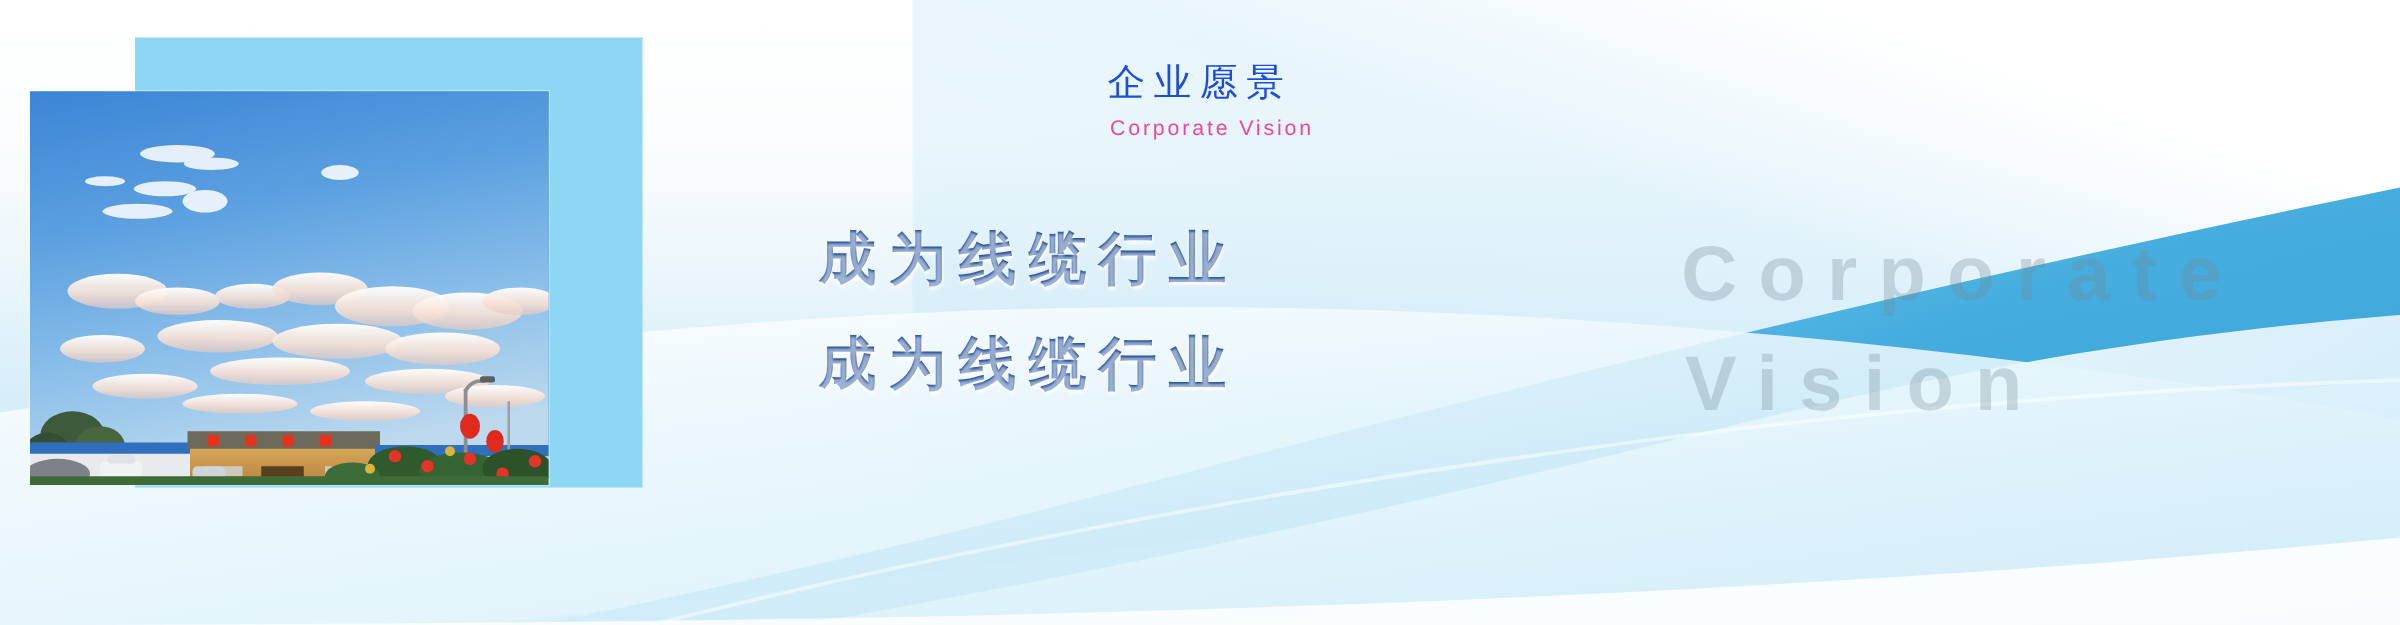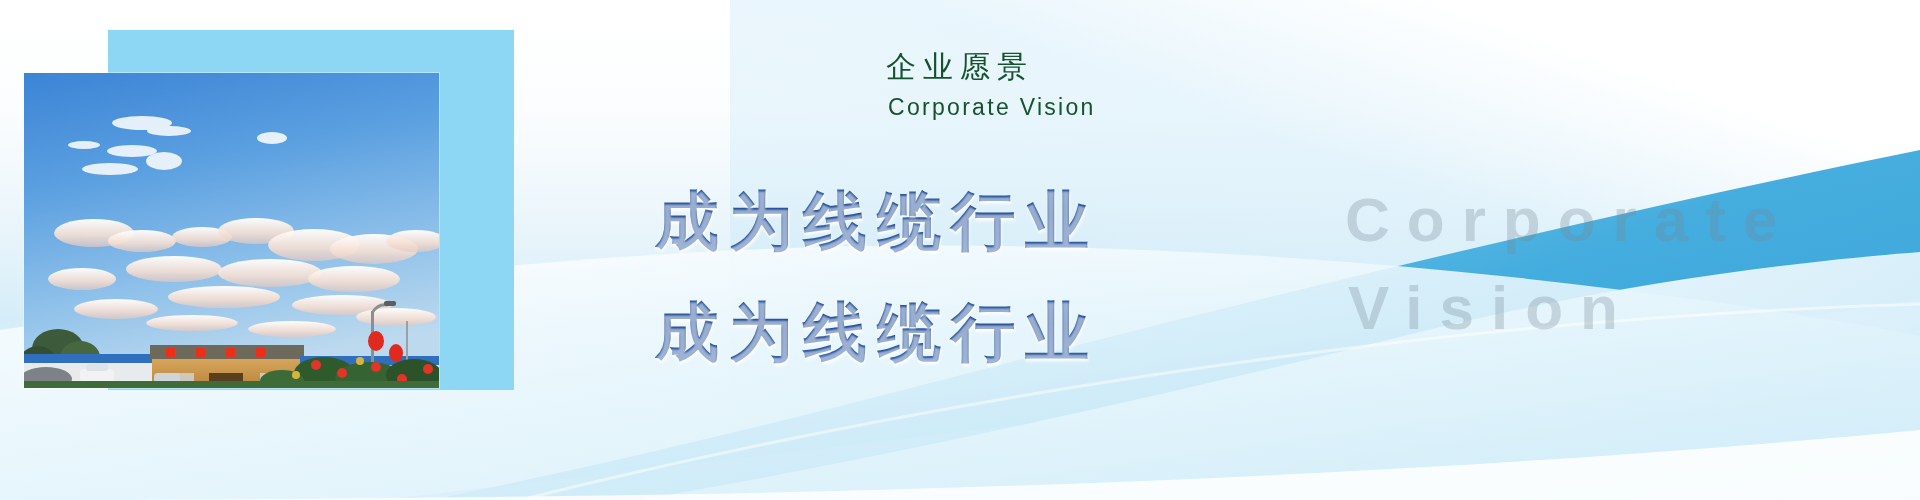--- a/index.html
+++ b/index.html
@@ -88,30 +88,30 @@
   .vision-header {
     position: absolute;
     left: 886px;
     top: 48px;
     width: 430px;
     text-align: left;
   }
   .vision-header .cn {
     font-size: 30px;
     letter-spacing: 7px;
-    color: #14532d;
+    color: #1d4ed8;
     line-height: 1.25;
     margin: 0;
     font-weight: 400;
     white-space: nowrap;
   }
   .vision-header .en {
-    font-size: 23px;
+    font-size: 17px;
     letter-spacing: 2.3px;
-    color: #14532d;
+    color: #ec4899;
     line-height: 1.5;
     margin: 4px 0 0 2px;
     font-weight: 400;
     white-space: nowrap;
   }
 
   
   .watermark {
     position: absolute;
     left: 1345px;
@@ -133,21 +133,21 @@
 
   
   .headline {
     position: absolute;
     left: 655px;
     top: 172px;
     width: 760px;
   }
   .headline .line {
     font-family: "DejaVu Serif", "Liberation Serif", serif;
-    font-size: 64px;
+    font-size: 46px;
     font-weight: 700;
     letter-spacing: 10px;
     line-height: 1.52;
     white-space: nowrap;
     background: linear-gradient(180deg, #2f5fa8 0%, #1d4893 42%, #27539d 72%, #3a6bb4 100%);
     -webkit-background-clip: text;
     background-clip: text;
     color: transparent;
     text-shadow: 0 2px 2px rgba(255,255,255,0.55);
     filter: drop-shadow(1px 2px 1px rgba(255,255,255,0.6));

